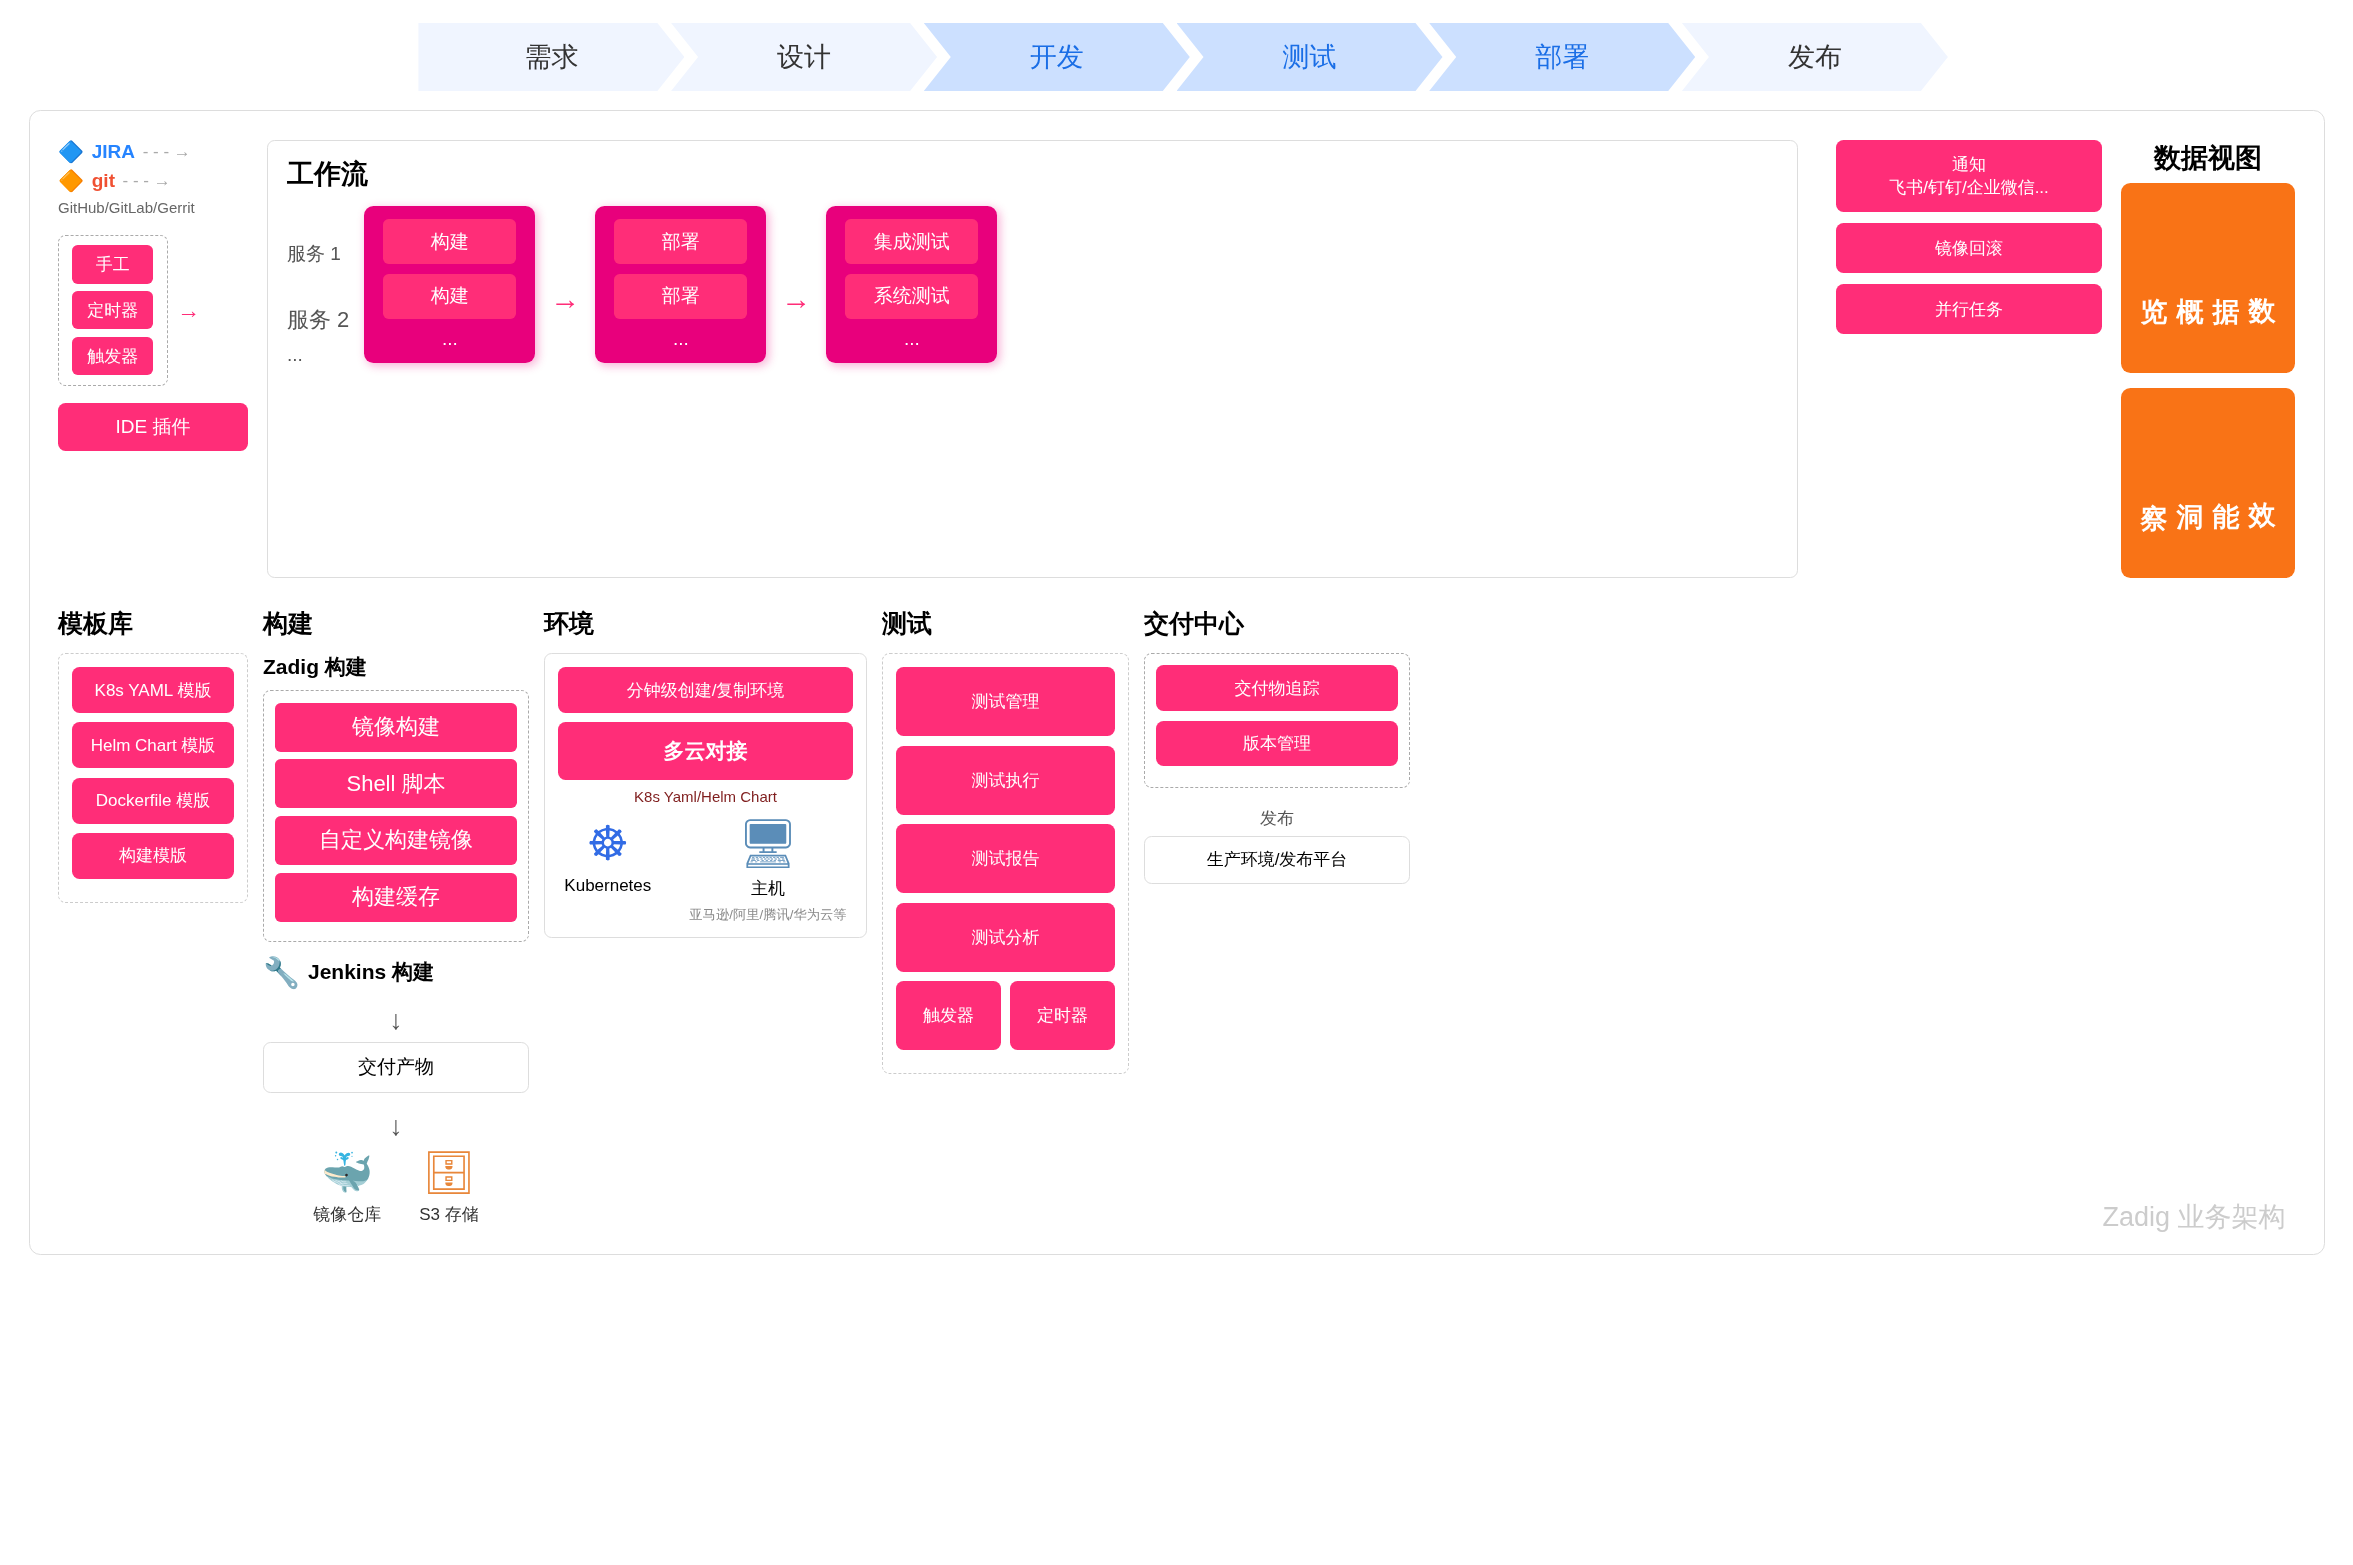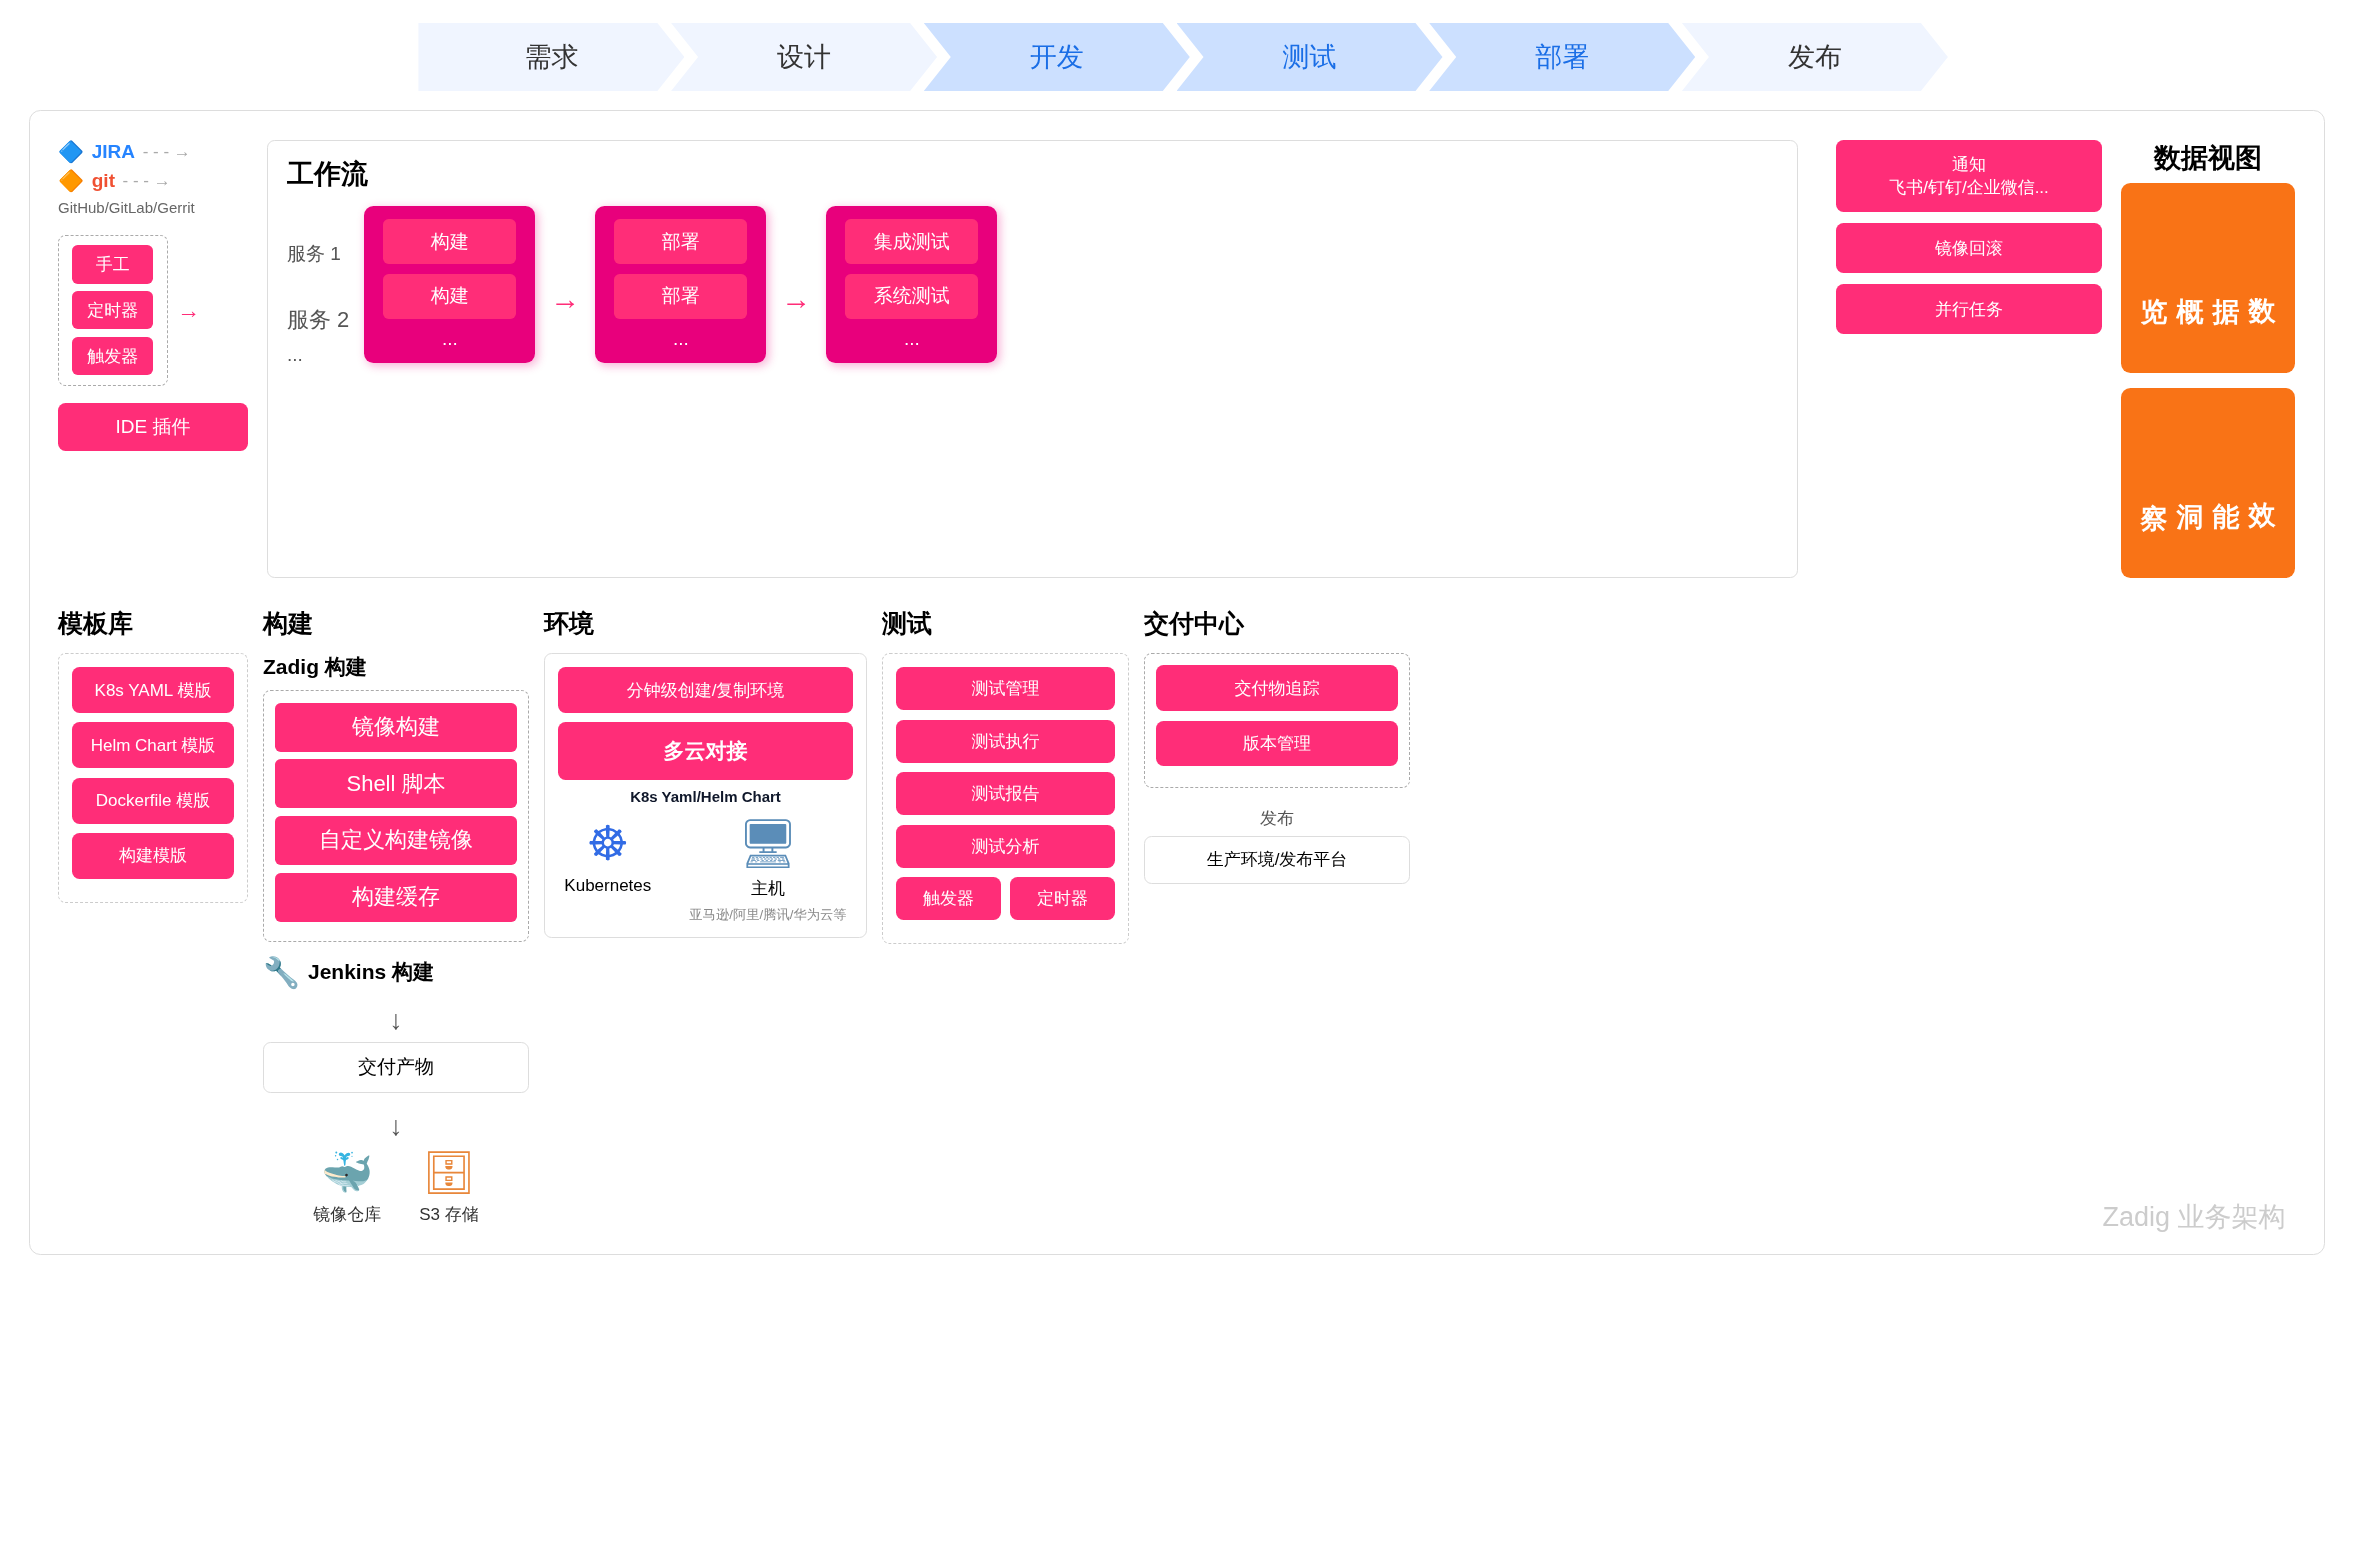--- a/index.html
+++ b/index.html
@@ -330,24 +330,23 @@
       color: #fff;
       border-radius: 7.6px;
       padding: 15px;
       font-size: 21px;
       font-weight: 700;
       text-align: center;
       margin-top: 9.5px;
     }
     .k8s-label {
       font-size: 15px;
-      color: #0f172a;
+      color: #7f1d1d;
       text-align: center;
       margin: 7.6px 0;
-      font-weight: bold;
     }
     .cloud-icons-row {
       display: flex;
       gap: 38px;
       justify-content: center;
       margin-top: 9.5px;
     }
     .cloud-item {
       display: flex;
       flex-direction: column;
@@ -363,21 +362,21 @@
     
     .test-col {
       min-width: 247px;
       display: flex;
       flex-direction: column;
     }
     .test-btn {
       background: #ff2d78;
       color: #fff;
       border-radius: 7.6px;
-      padding: 10px;
+      padding: 23px;
       font-size: 17px;
       text-align: center;
       margin-bottom: 9.5px;
     }
     .test-grid {
       display: grid;
       grid-template-columns: 1fr 1fr;
       gap: 9.5px;
     }
 

